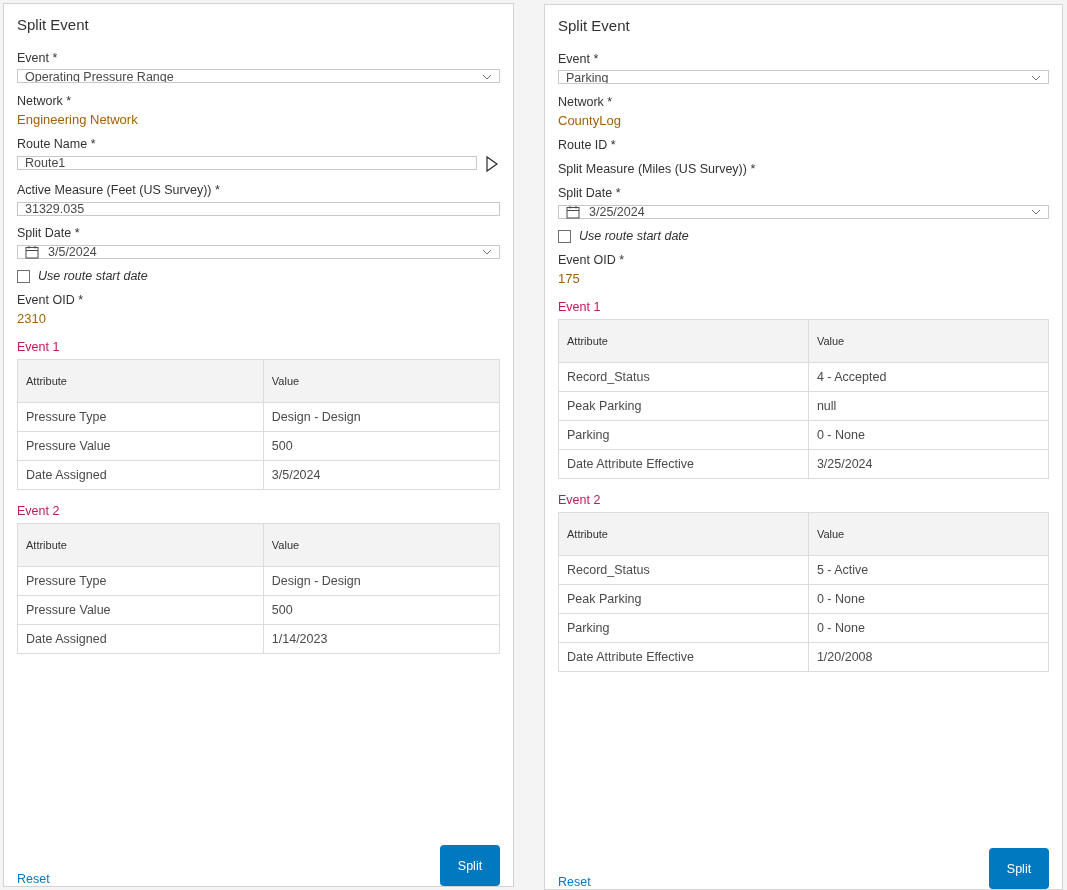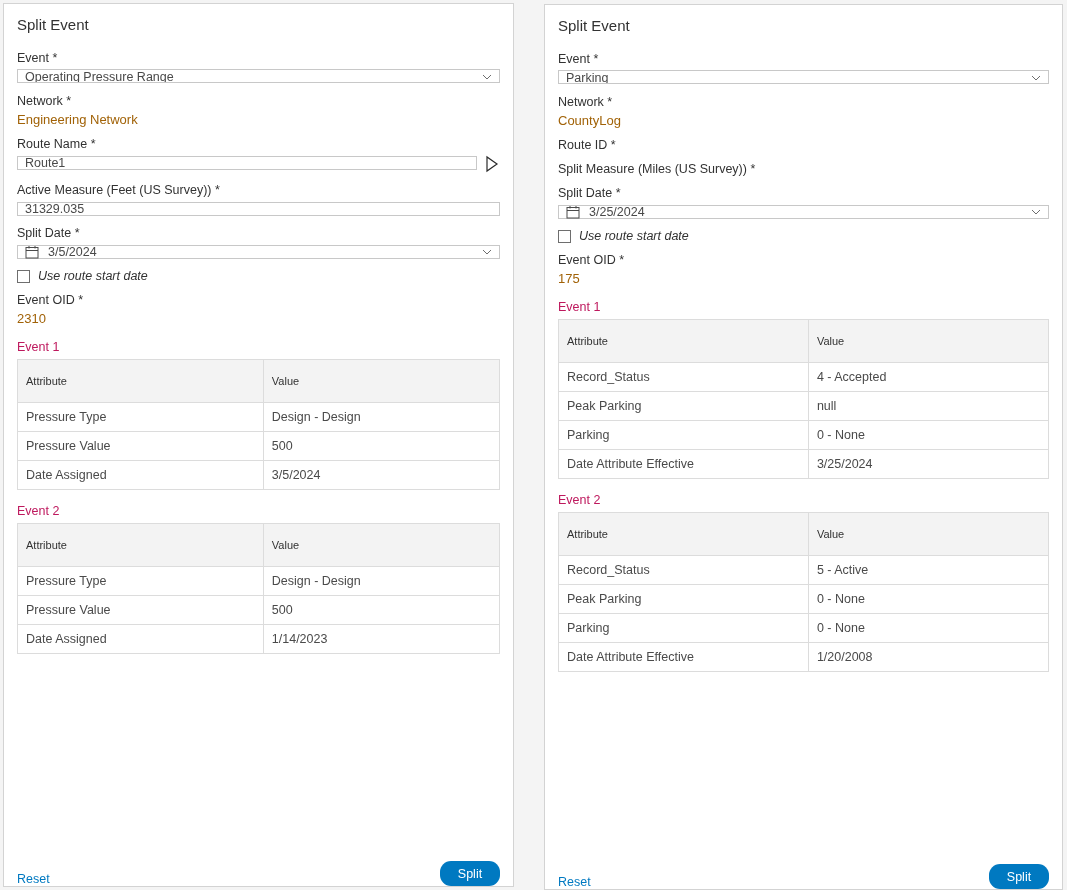--- a/index.html
+++ b/index.html
@@ -166,25 +166,25 @@
     font-size: 12.5px;
     text-decoration: none;
     cursor: pointer;
   }
   .btn-primary {
     background: #0079c1;
     color: #ffffff;
     border: none;
     font-family: "Liberation Sans", sans-serif;
     font-size: 12.5px;
-    height: 25px;
+    height: 41px;
     min-width: 60px;
     padding: 0 16px;
     cursor: pointer;
-    border-radius: 11px;
+    border-radius: 4px;
   }
 </style>
 </head>
 <body>
 
 <div class="stage">
 
   <div class="panel panel-left">
     <div class="panel-title">Split Event</div>
     <div class="panel-body">

